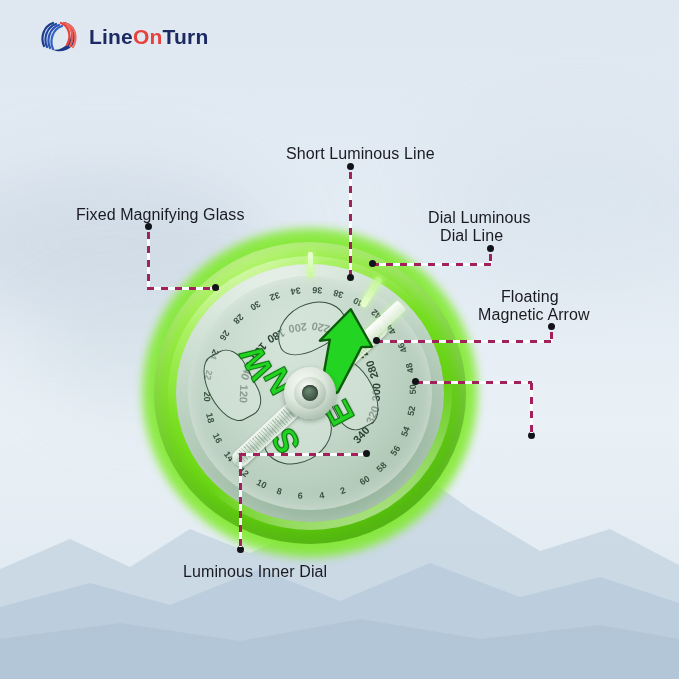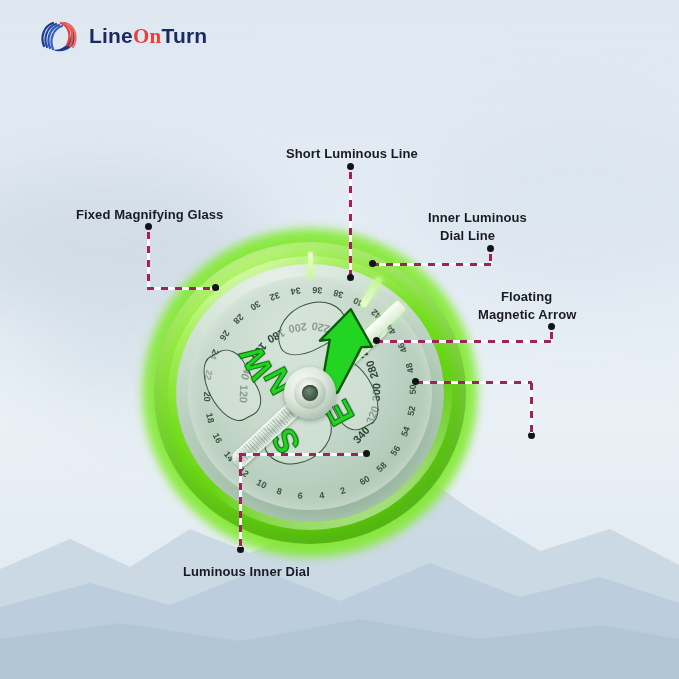--- a/index.html
+++ b/index.html
@@ -43,21 +43,21 @@
   }
   .logo-mark { width: 42px; height: 34px; flex: none; }
   .logo-text {
     font-size: 21px;
     font-weight: bold;
     letter-spacing: .2px;
     white-space: nowrap;
     line-height: 1;
   }
   .logo-text .t1 { color: #1c2a63; }
-  .logo-text .t2 { color: #e8413c; font-family: Liberation Serif, serif; }
+  .logo-text .t2 { color: #e8413c; }
   .logo-text .t3 { color: #1c2a63; }
 
   
   #compass {
     position: absolute;
     left: 152px; top: 238px;
     width: 316px; height: 310px;
   }
   .c-layer { position: absolute; border-radius: 50%; }
 
@@ -229,25 +229,24 @@
     transform: rotate(-58deg) translate(104px, -3.5px);
     background: linear-gradient(90deg, rgba(235,255,210,.95), rgba(190,248,135,.85));
     border-radius: 3px;
     box-shadow: 0 0 6px rgba(200,255,150,.9);
   }
 
   
   .ann-text {
     position: absolute;
     color: #1a1b22;
-    font-size: 13px;
+    font-size: 16px;
     line-height: 19px;
     white-space: pre;
     letter-spacing: .1px;
-    font-weight: bold;
   }
   .ann-dot {
     position: absolute;
     width: 7px; height: 7px;
     background: #111318;
     border-radius: 50%;
   }
   .seg {
     position: absolute;
     background-repeat: repeat-x;
@@ -382,21 +381,21 @@
   <div class="ann-dot" style="left:145px; top:223px;"></div>
   <div class="seg v" style="left:147px; top:232px; height:56px;"></div>
   <div class="seg h" style="left:147px; top:287px; width:72px;"></div>
   <div class="ann-dot" style="left:212px; top:284px;"></div>
 
   <div class="ann-text" style="left:286px; top:144px;">Short Luminous Line</div>
   <div class="ann-dot" style="left:347px; top:163px;"></div>
   <div class="seg v" style="left:349px; top:172px; height:105px;"></div>
   <div class="ann-dot" style="left:347px; top:274px;"></div>
 
-  <div class="ann-text" style="left:428px; top:208px;">Inner Luminous</div>
+  <div class="ann-text" style="left:428px; top:208px;">Dial Luminous</div>
   <div class="ann-text" style="left:440px; top:226px;">Dial Line</div>
   <div class="ann-dot" style="left:487px; top:245px;"></div>
   <div class="seg v" style="left:489px; top:254px; height:12px;"></div>
   <div class="seg h" style="left:372px; top:263px; width:119px;"></div>
   <div class="ann-dot" style="left:369px; top:260px;"></div>
 
   <div class="ann-text" style="left:501px; top:287px;">Floating</div>
   <div class="ann-text" style="left:478px; top:305px;">Magnetic Arrow</div>
   <div class="ann-dot" style="left:548px; top:323px;"></div>
   <div class="seg v" style="left:550px; top:332px; height:10px;"></div>

